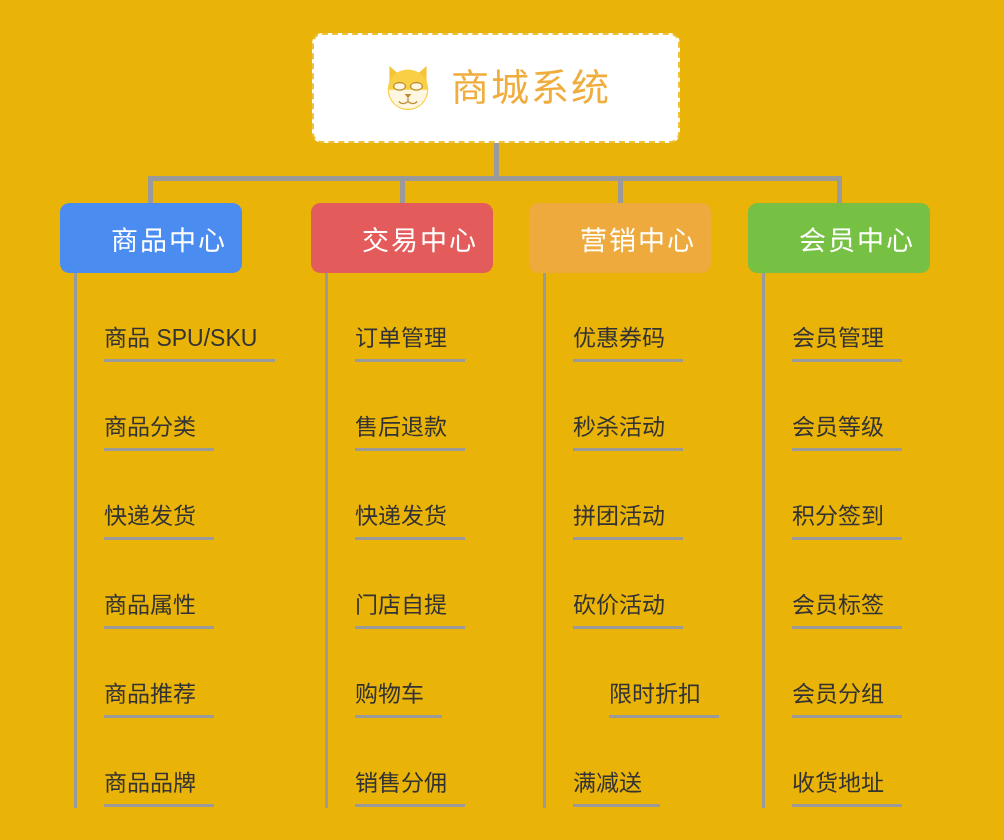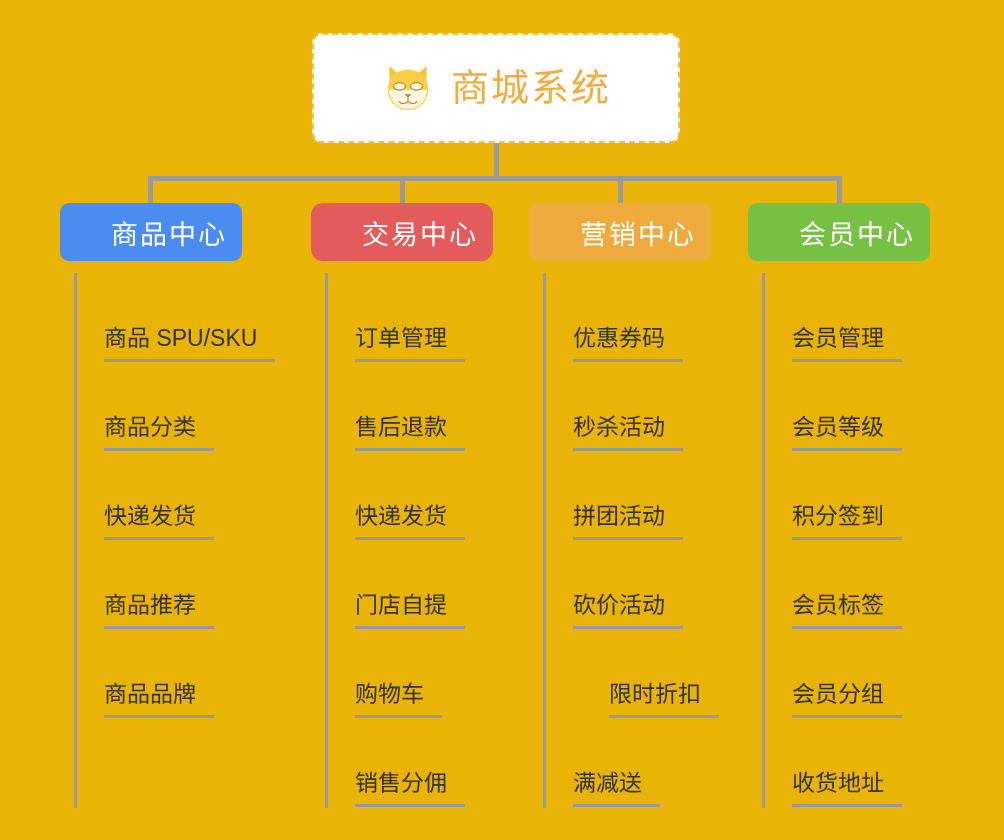--- a/index.html
+++ b/index.html
@@ -50,21 +50,21 @@
   }
   .conn-v { width: 5px; }
   .conn-h { height: 5px; }
 
   
   .column {
     position: absolute;
     top: 203px;
   }
   .cat-box {
-    height: 58px;
+    height: 70px;
     border-radius: 9px;
     display: flex;
     align-items: center;
     justify-content: center;
     color: #ffffff;
     font-size: 27px;
     letter-spacing: 2px;
     white-space: nowrap;
     padding-left: 36px;
   }
@@ -140,30 +140,33 @@
       <div class="leaf">
           <span class="leaf-label" style="border-bottom-color: rgb(154, 154, 154);">商品 SPU/SKU</span>
         </div>
       <div class="leaf">
           <span class="leaf-label" style="border-bottom-color: rgb(154, 154, 154);">商品分类</span>
         </div>
       <div class="leaf">
           <span class="leaf-label" style="border-bottom-color: rgb(154, 154, 154);">快递发货</span>
         </div>
       <div class="leaf">
+          <span class="leaf-label" style="border-bottom-color: rgb(154, 154, 154);">商品属性</span>
+        </div>
+      <div class="leaf">
           <span class="leaf-label" style="border-bottom-color: rgb(154, 154, 154);">商品推荐</span>
         </div>
       <div class="leaf">
           <span class="leaf-label" style="border-bottom-color: rgb(154, 154, 154);">商品品牌</span>
         </div>
     </div>
   </div>
 
   <div class="column" style="left:311px; width:190px;">
-    <div class="cat-box" style="width: 182px; background: rgb(227, 91, 91); border-radius: 12px;">交易中心</div>
+    <div class="cat-box" style="width: 182px; background: rgb(227, 91, 91);">交易中心</div>
     <div class="trunk" style="height: 535px; background: rgb(154, 154, 154);"></div>
     <div class="leaf-list">
       <div class="leaf">
           <span class="leaf-label" style="border-bottom-color: rgb(154, 154, 154);">订单管理</span>
         </div>
       <div class="leaf">
           <span class="leaf-label" style="border-bottom-color: rgb(154, 154, 154);">售后退款</span>
         </div>
       <div class="leaf">
           <span class="leaf-label" style="border-bottom-color: rgb(154, 154, 154);">快递发货</span>

